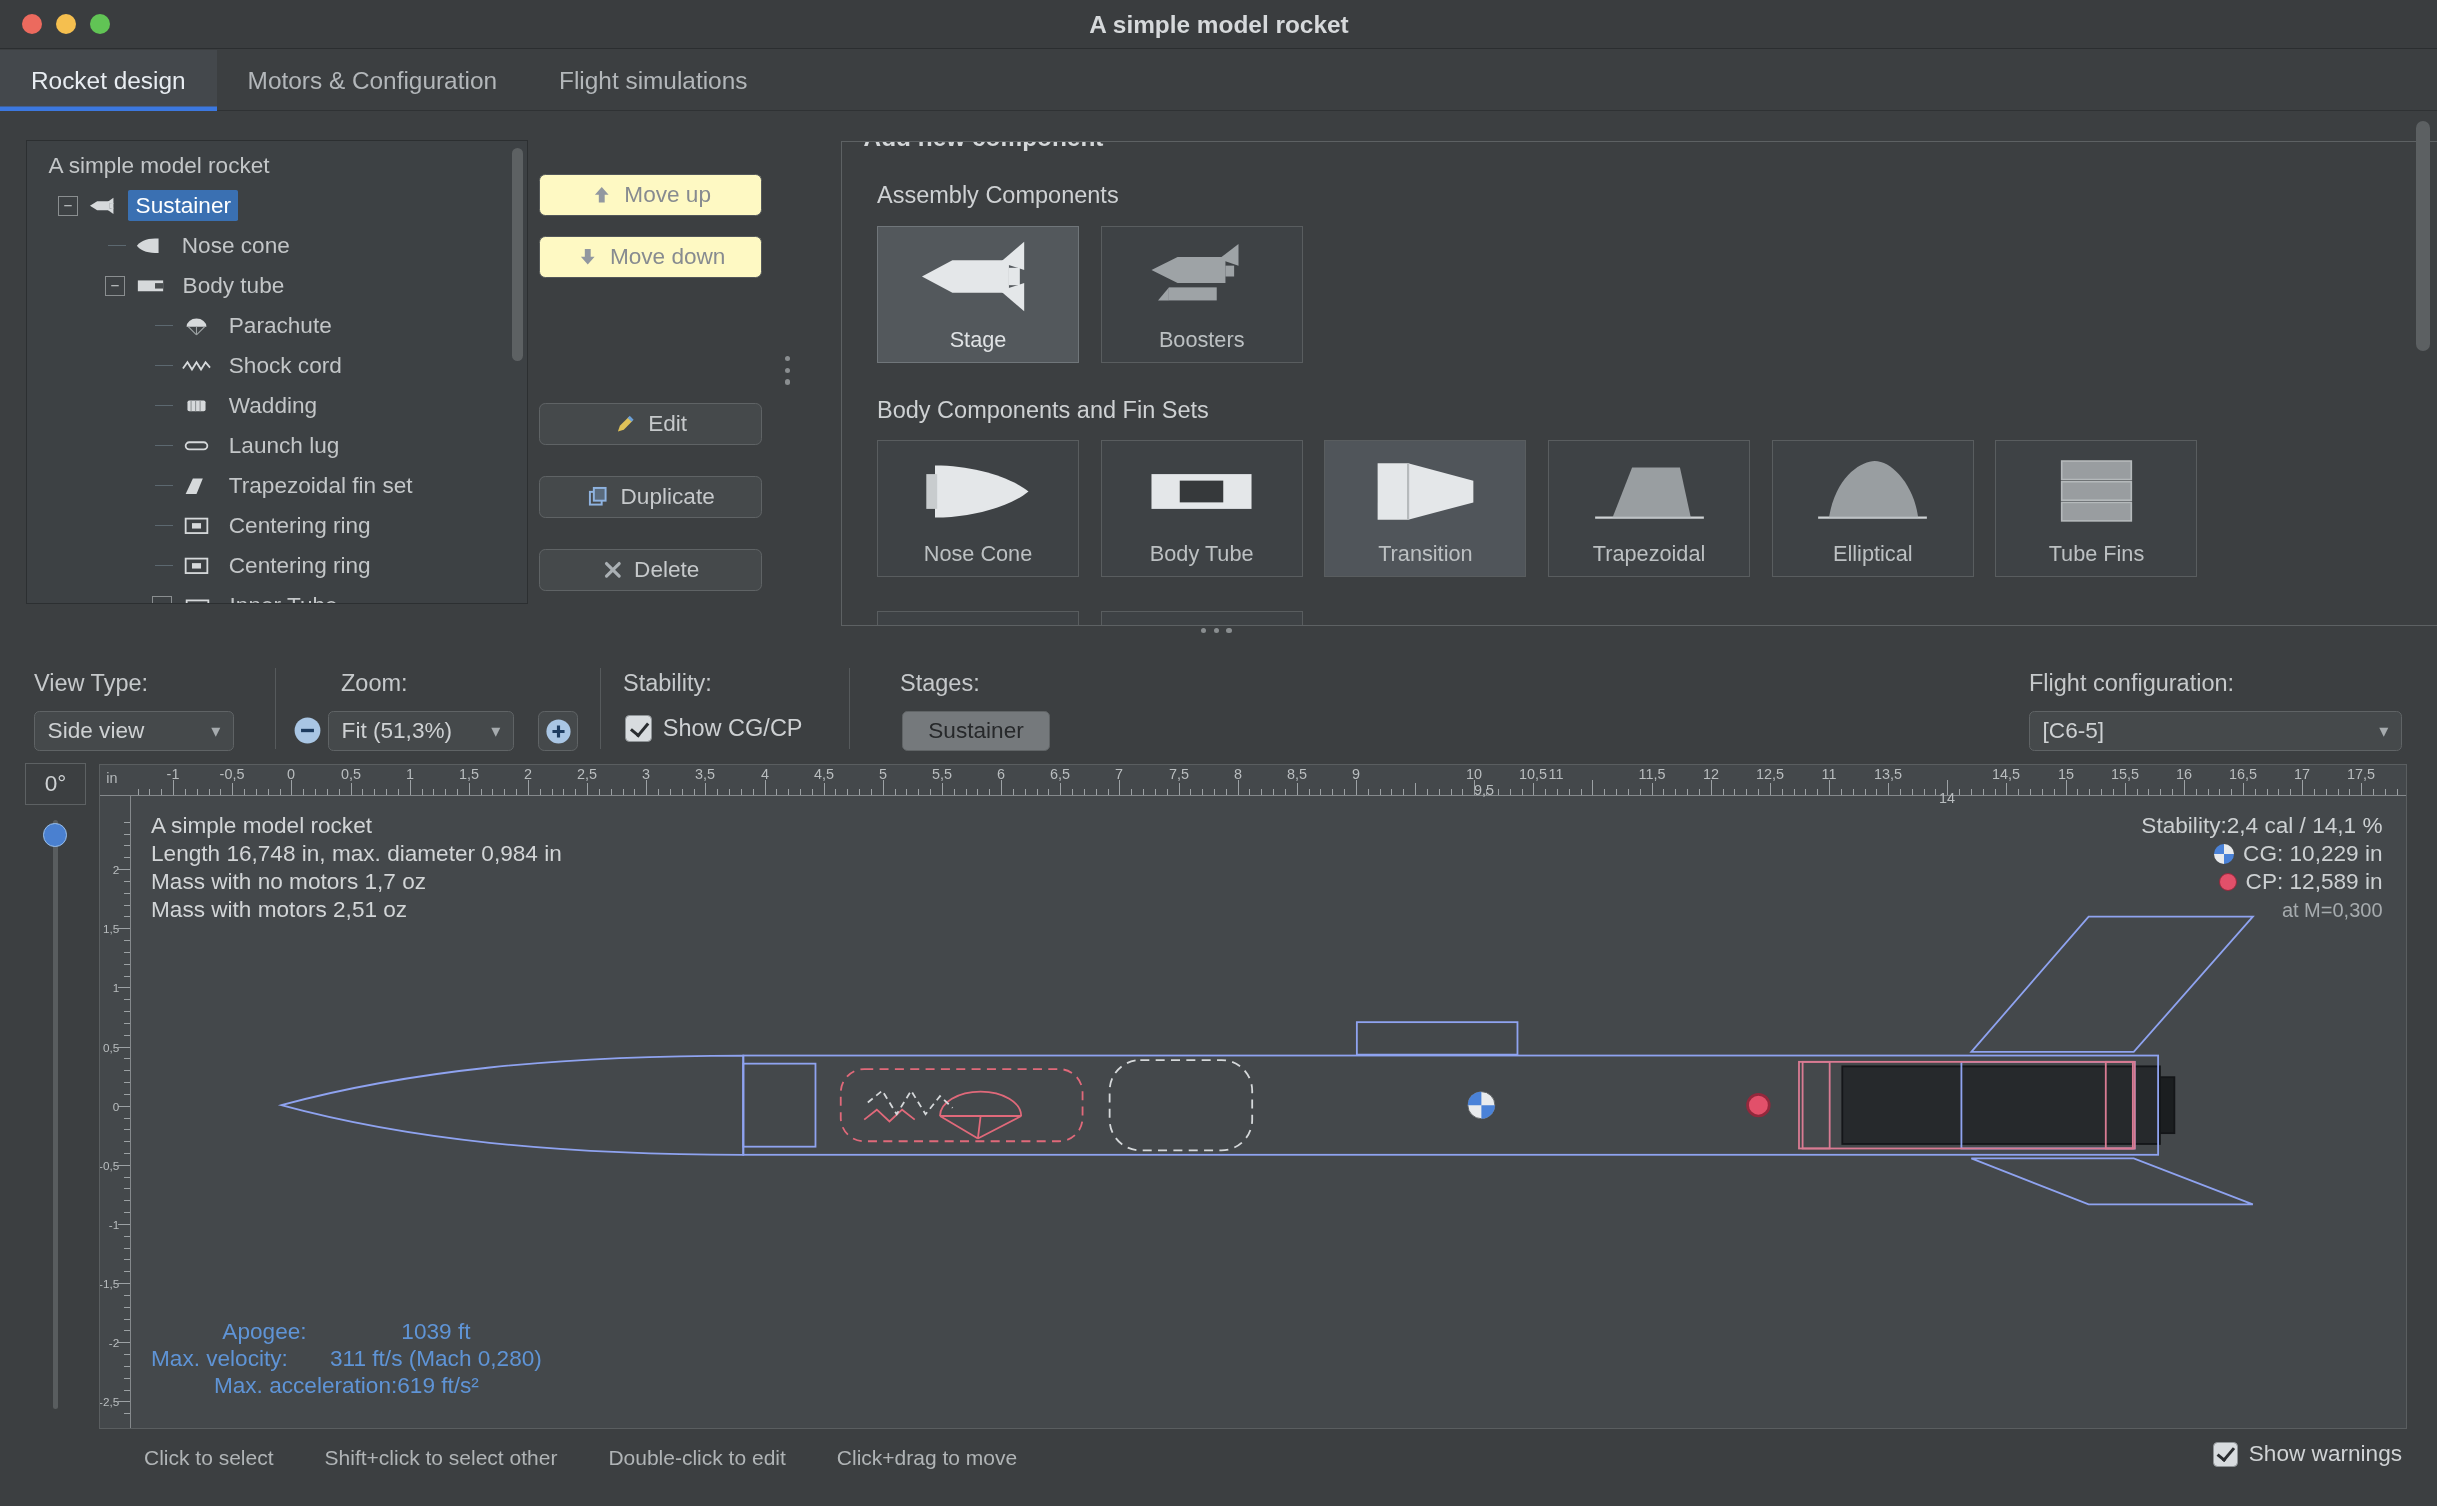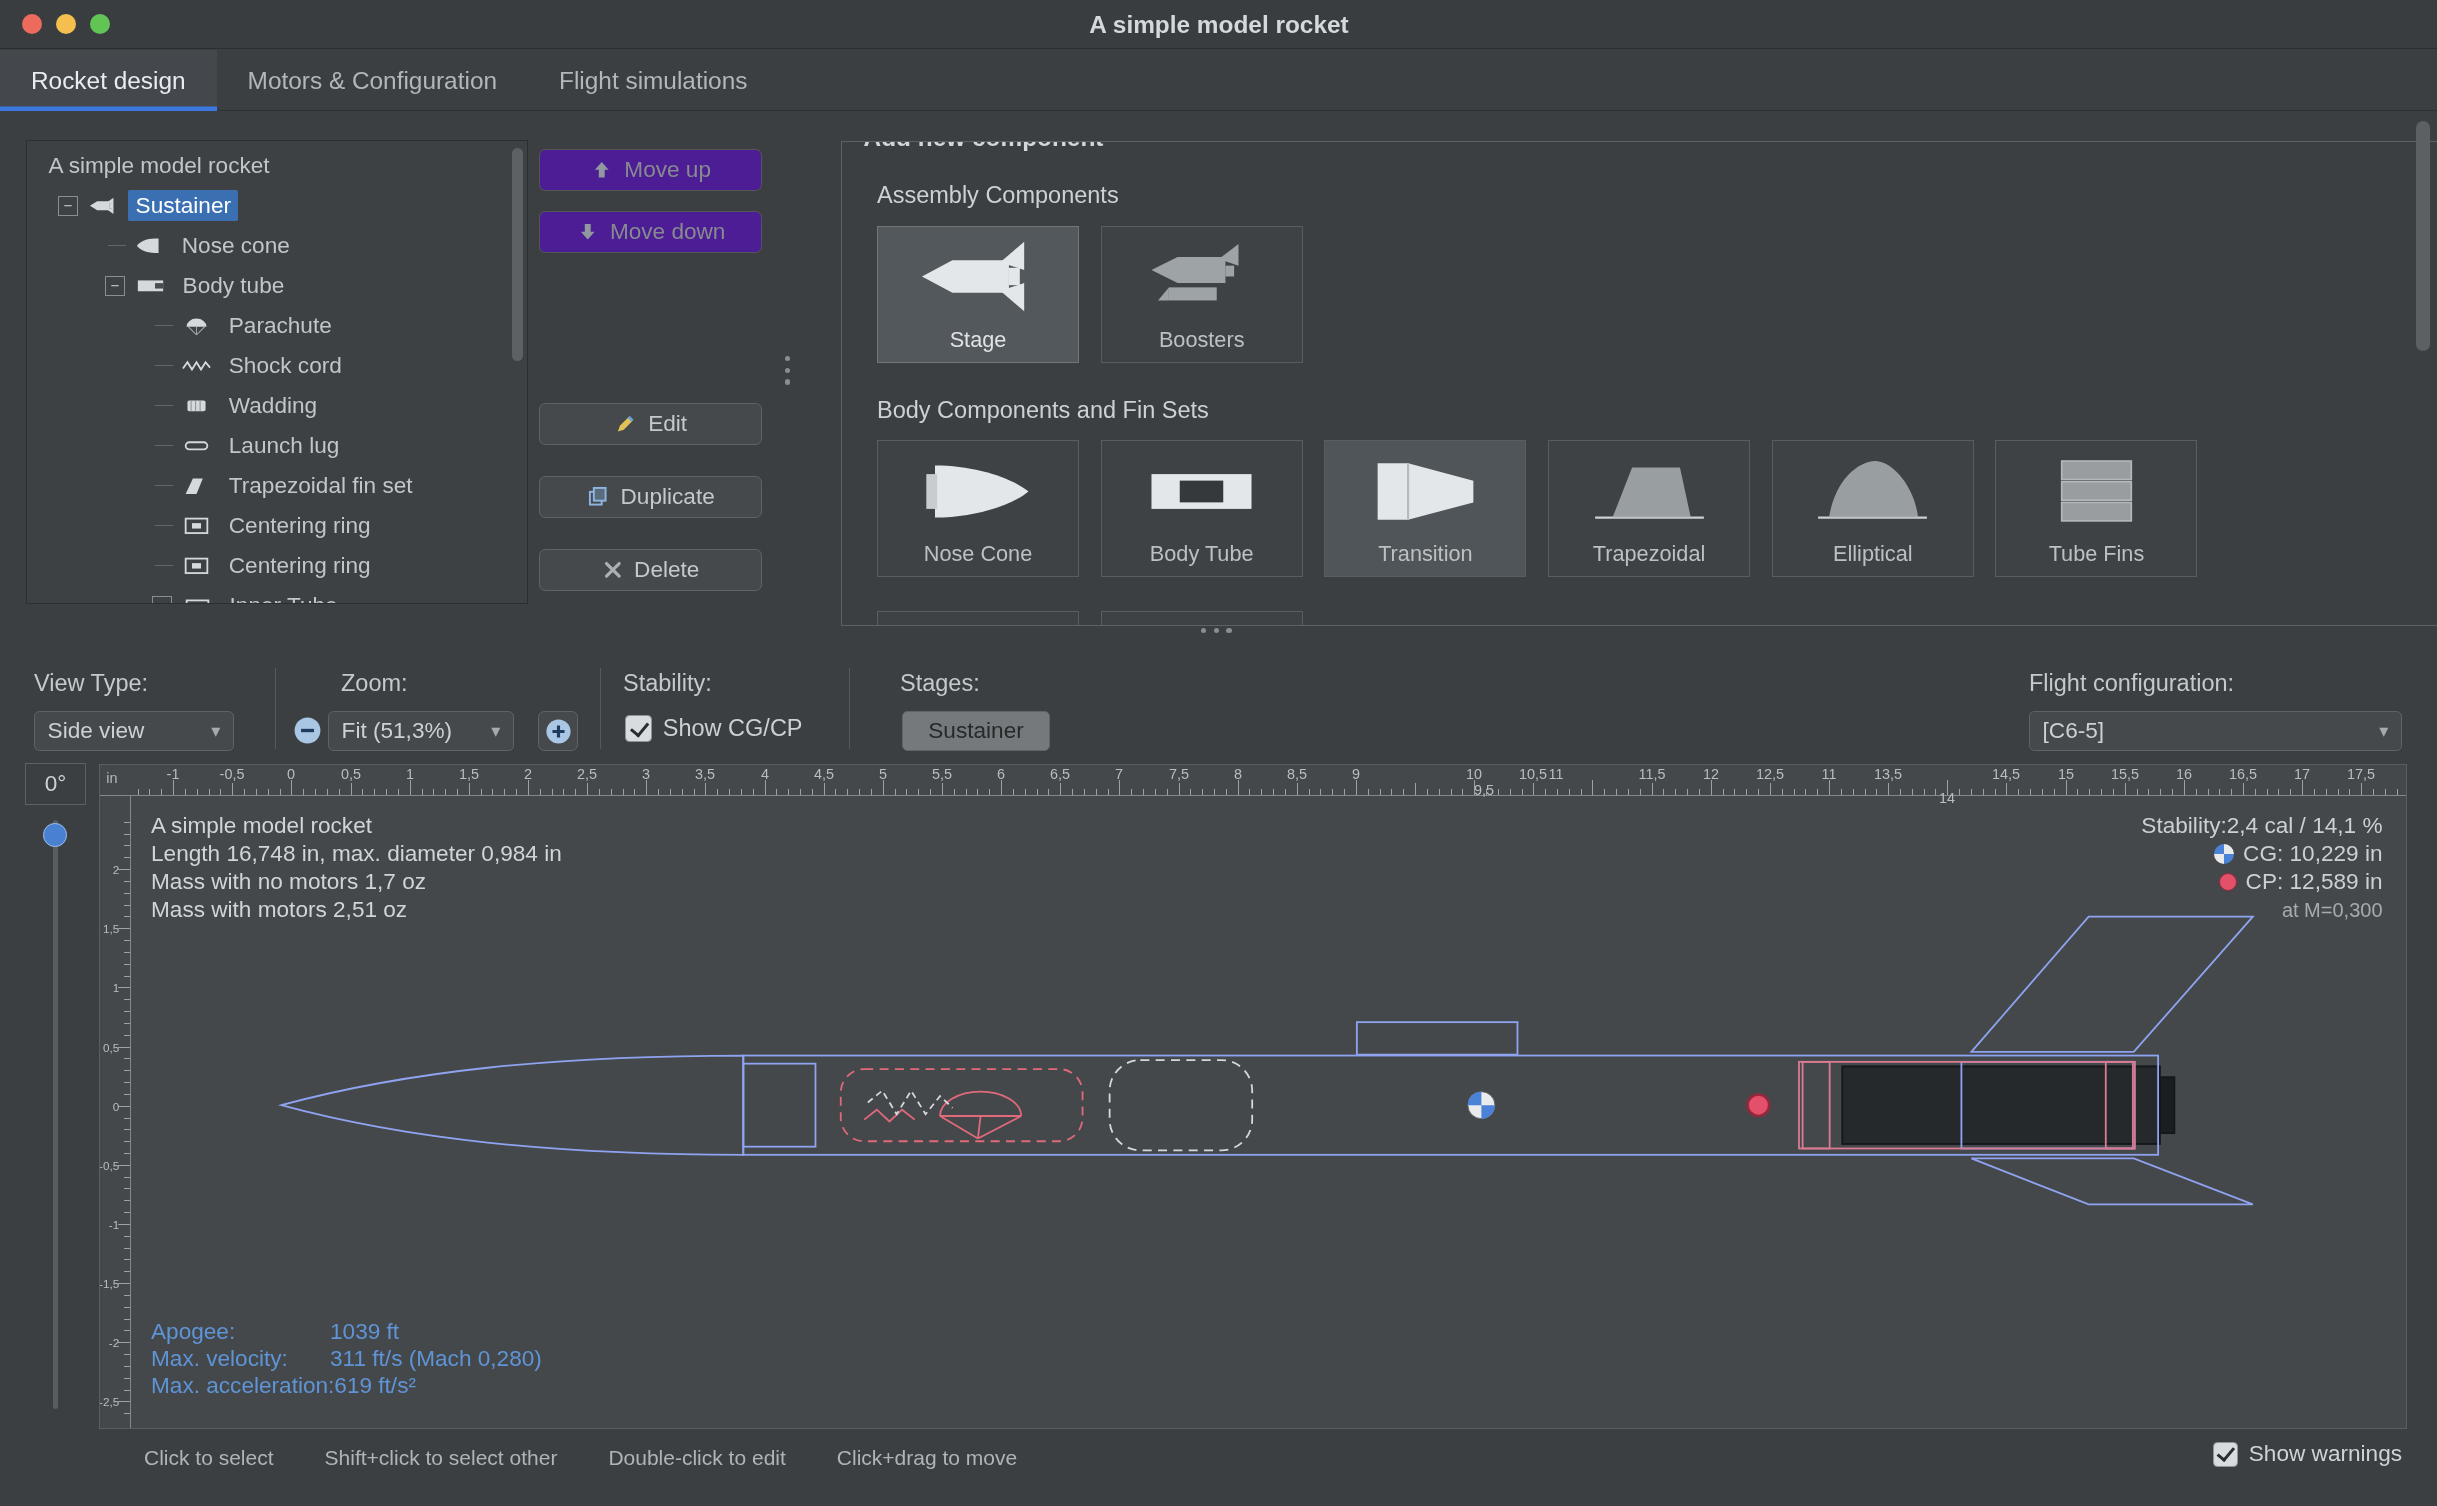--- a/index.html
+++ b/index.html
@@ -24,21 +24,21 @@
   .expander { width:20px; height:20px; border:0.9px solid #8a8e90; color:#c6c9cb; font-size:15.3px; line-height:17px; text-align:center; margin-right:7.2px; flex:none; }
   .tree-line { width:18px; height:0.9px; background:#5c6870; margin-right:5.4px; flex:none; }
   .tree-icon { width:36px; display:flex; align-items:center; justify-content:center; margin-right:7.2px; flex:none; }
   .tree-label { padding:2.7px 7.2px; border-radius:1.8px; }
   .tree-label.sel { background:#3a70b2; color:#ffffff; }
   .tree-scrollbar { position:absolute; right:2.7px; top:3.6px; width:12.6px; height:451px; }
   .tree-scrollbar .thumb { width:10.8px; height:213px; margin-top:3.6px; background:#5d6163; border-radius:6.3px; }
 
   
   .act-btn { position:absolute; left:539px; width:223px; height:42px; background:#45494b; border:0.9px solid #5f6365; border-radius:6.3px; color:#c6c9cb; font-size:22.6px; display:flex; align-items:center; justify-content:center; gap:10.8px; }
-  .act-btn.disabled { color:#878b90; background:#4c1d95; border-color:#535759; }
+  .act-btn.disabled { color:#878b90; background:#fef9c3; border-color:#535759;margin-top:25px; }
   .b-up { top:149px; } .b-down { top:211px; } .b-edit { top:403px; } .b-dup { top:476px; } .b-del { top:549px; }
   .act-ico { display:flex; align-items:center; }
 
   
   .add-panel { position:absolute; left:801px; top:141px; width:1601px; height:485px; border:0.9px solid #5d6163; overflow:hidden;margin-left:40px; }
   .add-title { position:absolute; top:-3.6px; left:12.6px; transform:translateY(-50%); background:#3c3f41; padding:0 9px; font-weight:bold; font-size:24.4px; color:#d4d7d9; z-index:2; }
   .add-groups { padding:40px 0 0 35px; }
   .group-label { font-size:23.5px; color:#ced1d3; height:31px; margin-bottom:12.6px; }
   .comp-row { display:flex; gap:21.7px; margin-bottom:34px; }
   .comp-row.partial { margin-bottom:0; }
@@ -93,21 +93,21 @@
   .v-tick { position:absolute; right:0; height:0.9px; background:#9ca1a4; }
   .v-label { position:absolute; right:10.8px; transform:translateY(-50%); font-size:11.7px; color:#b9bdbf; white-space:nowrap; }
   .rocket-svg { position:absolute; left:0; top:0; width:2308px; height:665px; }
   .info-block { position:absolute; left:51px; top:47px; font-size:22.6px; color:#d2d5d7; line-height:28px; }
   .stab-block { position:absolute; right:23.5px; top:47px; font-size:22.6px; color:#ccd0d2; line-height:28px; }
   .stab-line { display:flex; justify-content:flex-end; align-items:center; gap:9px; height:28px; }
   .stab-line.mach { font-size:20px; color:#a6abae; }
   .cg-mini { width:20px; height:20px; border-radius:50%; border:0.9px solid #70747 6; background:conic-gradient(#e8eaec 0 25%, #4a82d8 25% 50%, #e8eaec 50% 75%, #4a82d8 75%); }
   .cp-mini { width:18px; height:18px; border-radius:50%; background:#e2506a; border:1.8px solid #93283c; }
   .flight-block { position:absolute; left:51px; top:553px; font-size:22.6px; color:#5f94d6; line-height:27px; }
-  .f-row { display:flex; }
+  .f-row { display:flex;justify-content:center; }
   .f-label { min-width:179px; }
 
   
   .hints { position:absolute; left:144px; top:1446px; display:flex; gap:51px; font-size:21px; color:#b0b4b6; }
   .warnings { position:absolute; right:36px; top:1441px; display:flex; align-items:center; gap:10.8px; font-size:22.6px; color:#d0d3d5; }
   .warnings .checkbox { width:25px; height:25px; }
   .warnings .checkbox.checked::after { left:7.2px; top:1.8px; width:7.2px; height:13.5px; }
 </style>
 </head>
 <body>

